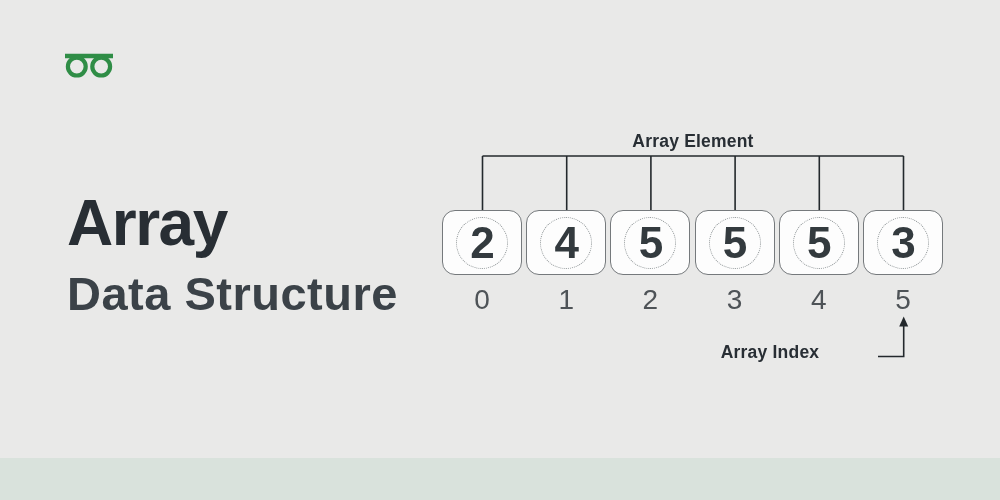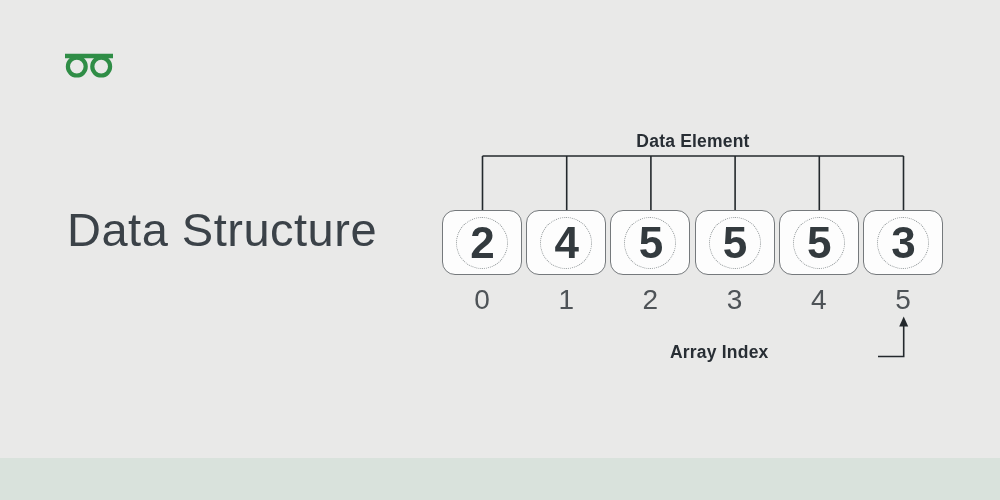--- a/index.html
+++ b/index.html
@@ -5,55 +5,56 @@
   html,body{margin:0;padding:0;}
   body{
     width:1000px;height:500px;position:relative;overflow:hidden;
     font-family:"Liberation Sans",sans-serif;
     background:var(--background,#e9e9e8);
   }
   .footer-strip{position:absolute;left:0;top:458px;width:1000px;height:42px;background:var(--footer-strip,#d9e2dc);}
   .logo{position:absolute;left:63px;top:48px;width:52px;height:30px;color:var(--brand-green,#2f8d46);}
   .title-block{position:absolute;left:67px;top:191px;}
   .title-heading{margin:0;font-size:64px;line-height:64px;font-weight:800;letter-spacing:-1.5px;color:var(--ink-dark,#282e34);}
-  .title-sub{margin:15px 12px 0 0;font-size:47px;line-height:47px;font-weight:400;letter-spacing:.5px;color:var(--ink-medium,#3b4248);}
+  .title-sub{margin:15px 12px 0 0;font-size:47px;line-height:47px;font-weight:700;letter-spacing:.5px;color:var(--ink-medium,#3b4248);}
   .element-label{position:absolute;left:543px;top:131px;width:300px;text-align:center;font-size:17.5px;font-weight:700;letter-spacing:.2px;color:var(--ink-dark,#282e34);}
   .arrows{position:absolute;left:0;top:0;width:1000px;height:500px;pointer-events:none;}
   .arrows .ln{stroke:var(--arrow-color,#23282c);stroke-width:1.6;fill:none;}
   .arrows .hd{fill:var(--arrow-color,#23282c);stroke:none;}
   .cells{position:absolute;left:442px;top:210px;display:flex;gap:4.2px;}
   .cell{
     box-sizing:border-box;width:80px;height:65px;
     background:var(--cell-background,#fdfdfd);
     border:1px solid var(--cell-border,#75797c);
     border-radius:13px;display:flex;align-items:center;justify-content:center;
   }
   .dotted-circle{
     box-sizing:border-box;width:52px;height:52px;border:1px dotted #8f9597;border-radius:50%;
     display:flex;align-items:center;justify-content:center;
   }
   .cell-value{font-size:44px;font-weight:600;letter-spacing:-1px;color:var(--value-color,#333a3e);}
   .indices{position:absolute;left:442px;top:286px;display:flex;gap:4.2px;}
   .index{width:80px;text-align:center;font-size:28px;line-height:28px;font-weight:500;color:var(--index-color,#4e5357);}
-  .index-label{position:absolute;left:670px;top:342px;width:200px;text-align:left;font-size:17.5px;font-weight:700;letter-spacing:.2px;color:var(--ink-dark,#282e34);}
+  .index-label{position:absolute;left:670px;top:342px;width:200px;text-align:center;font-size:17.5px;font-weight:700;letter-spacing:.2px;color:var(--ink-dark,#282e34);}
 </style>
 </head>
 <body>
 
 <svg class="logo" viewBox="0 0 52 30" fill="none" xmlns="http://www.w3.org/2000/svg">
   <path d="M2 8 H50" stroke="currentColor" stroke-width="4.4"></path>
   <circle cx="13.8" cy="18.6" r="8.9" stroke="currentColor" stroke-width="4.2"></circle>
   <circle cx="38.2" cy="18.6" r="8.9" stroke="currentColor" stroke-width="4.2"></circle>
 </svg>
 
 <div class="title-block">
+  <h1 class="title-heading">Array</h1>
   <div class="title-sub">Data Structure</div>
 </div>
 
-<div class="element-label">Data Element</div>
+<div class="element-label">Array Element</div>
 
 <svg class="arrows" viewBox="0 0 1000 500" xmlns="http://www.w3.org/2000/svg">
 
   <path class="ln" d="M482.5 156 H903.5"></path>
   <path class="ln" d="M482.5 156 V214"></path>
   <path class="ln" d="M566.7 156 V214"></path>
   <path class="ln" d="M650.9 156 V214"></path>
   <path class="ln" d="M735.1 156 V214"></path>
   <path class="ln" d="M819.3 156 V214"></path>
   <path class="ln" d="M903.5 156 V214"></path>

